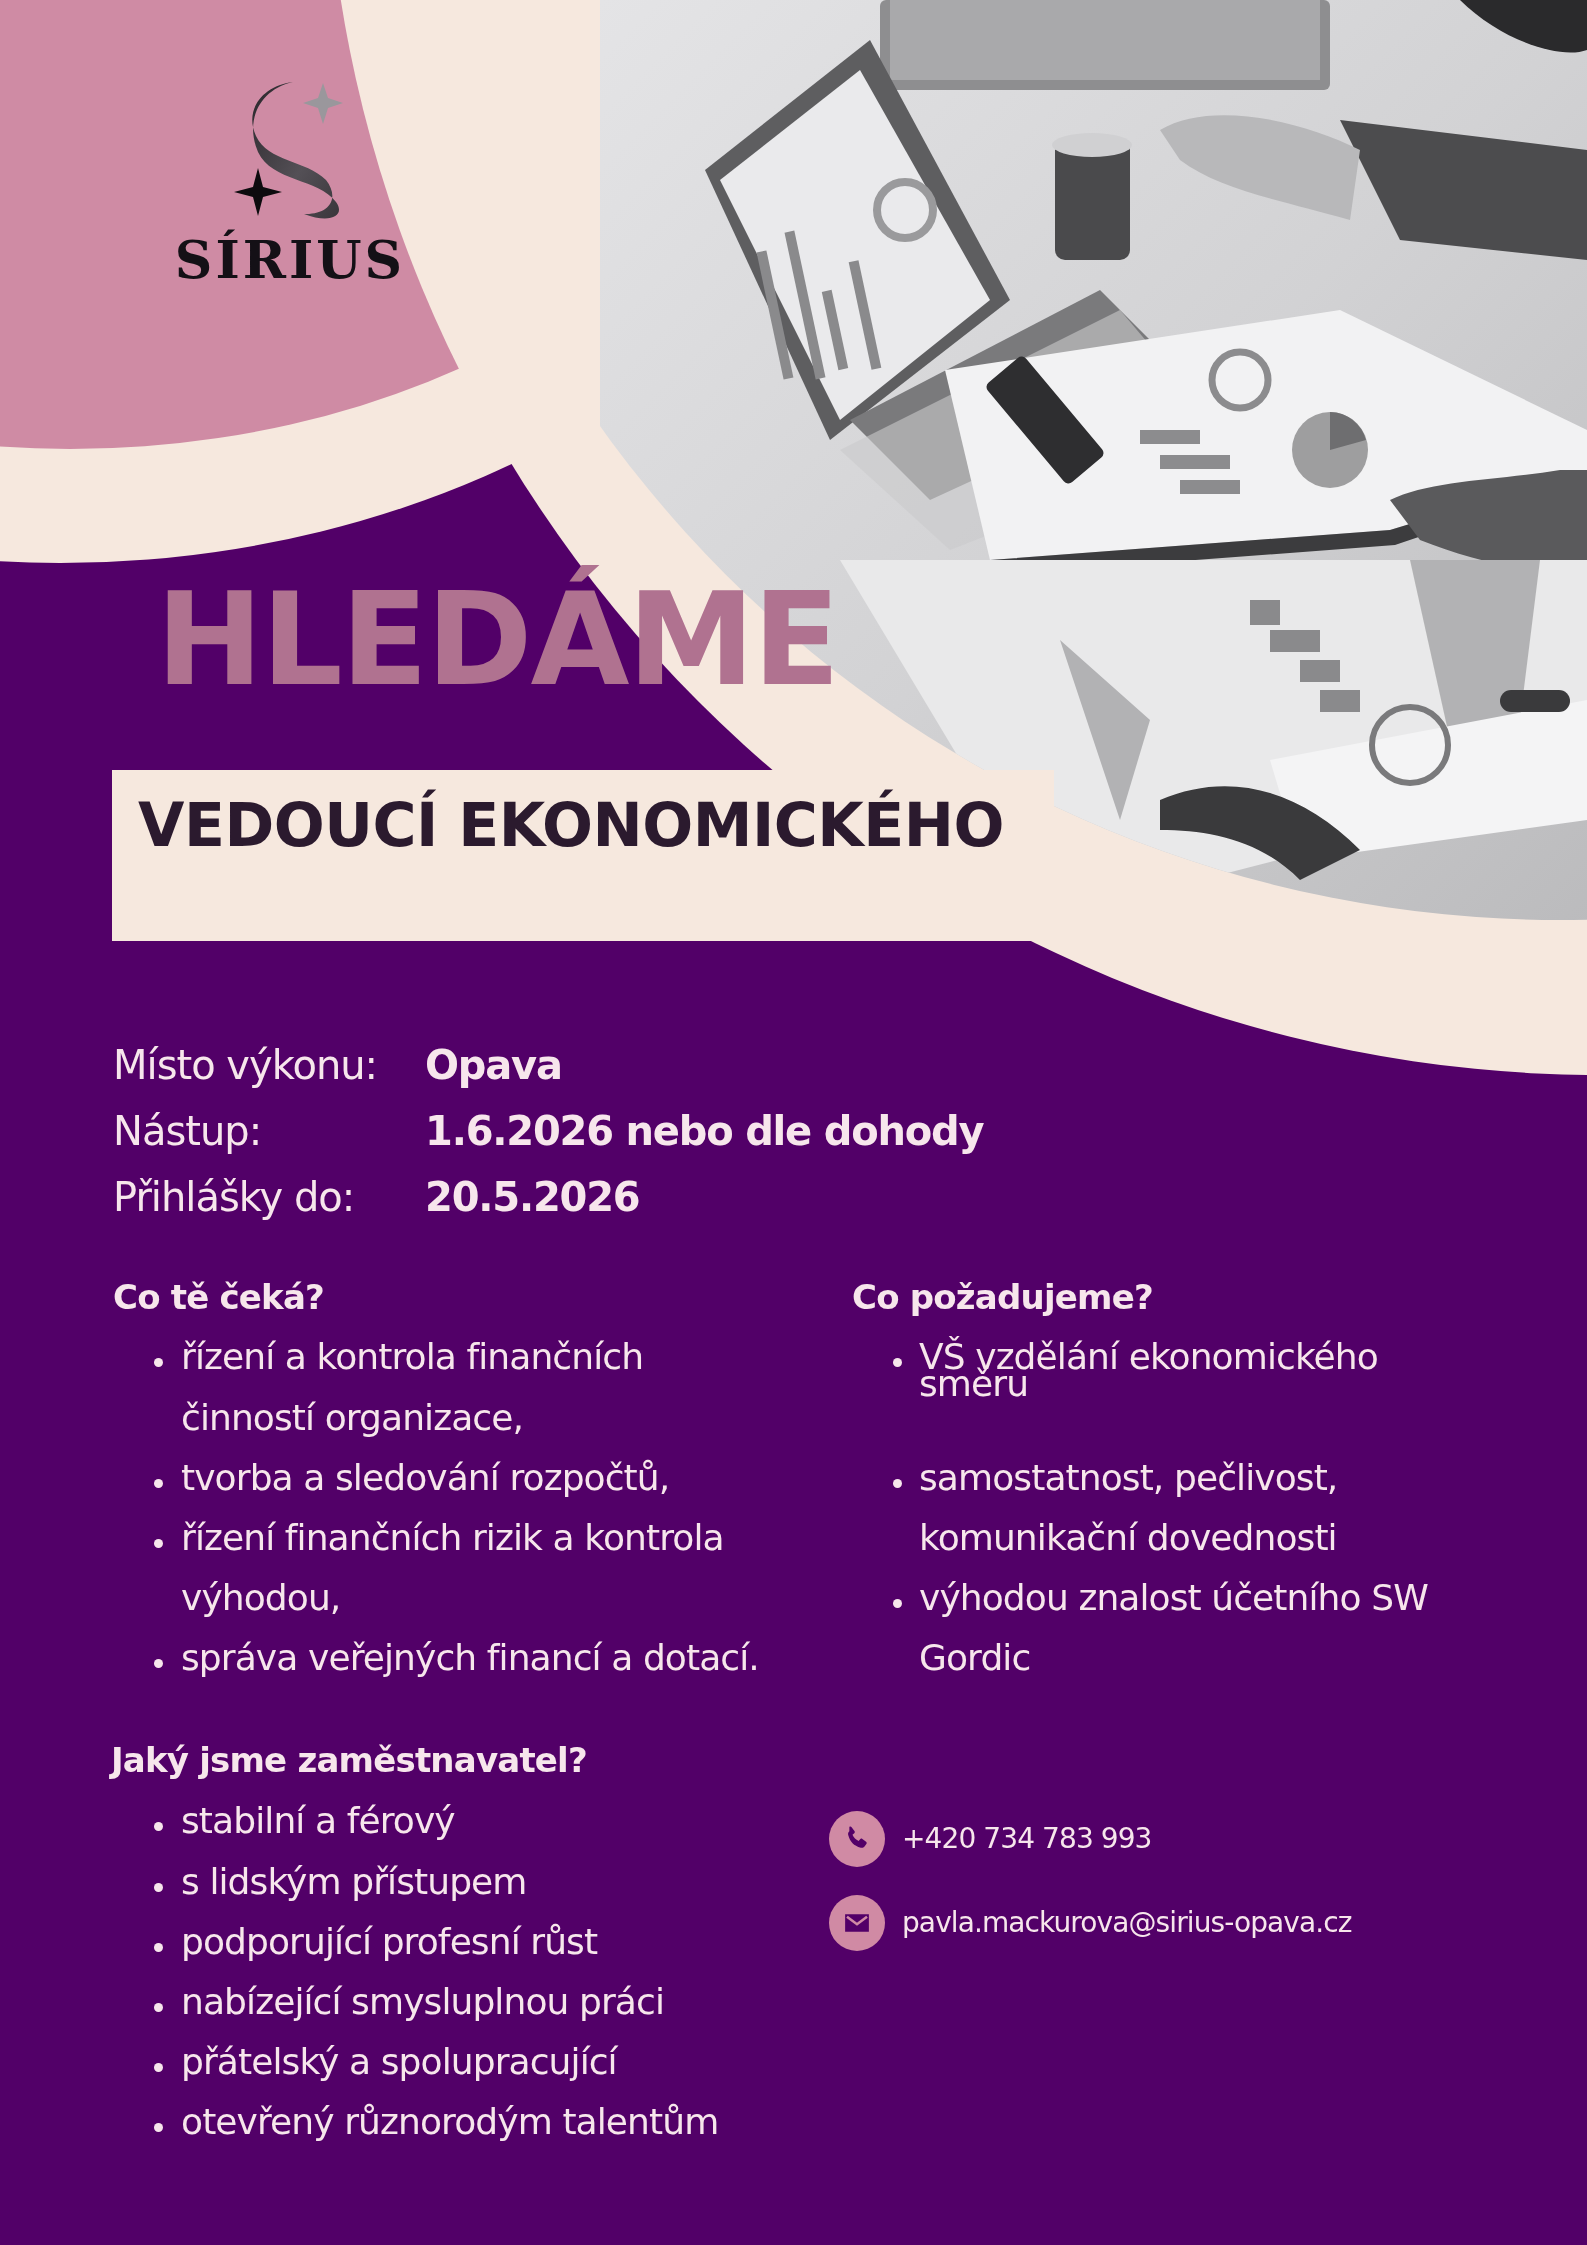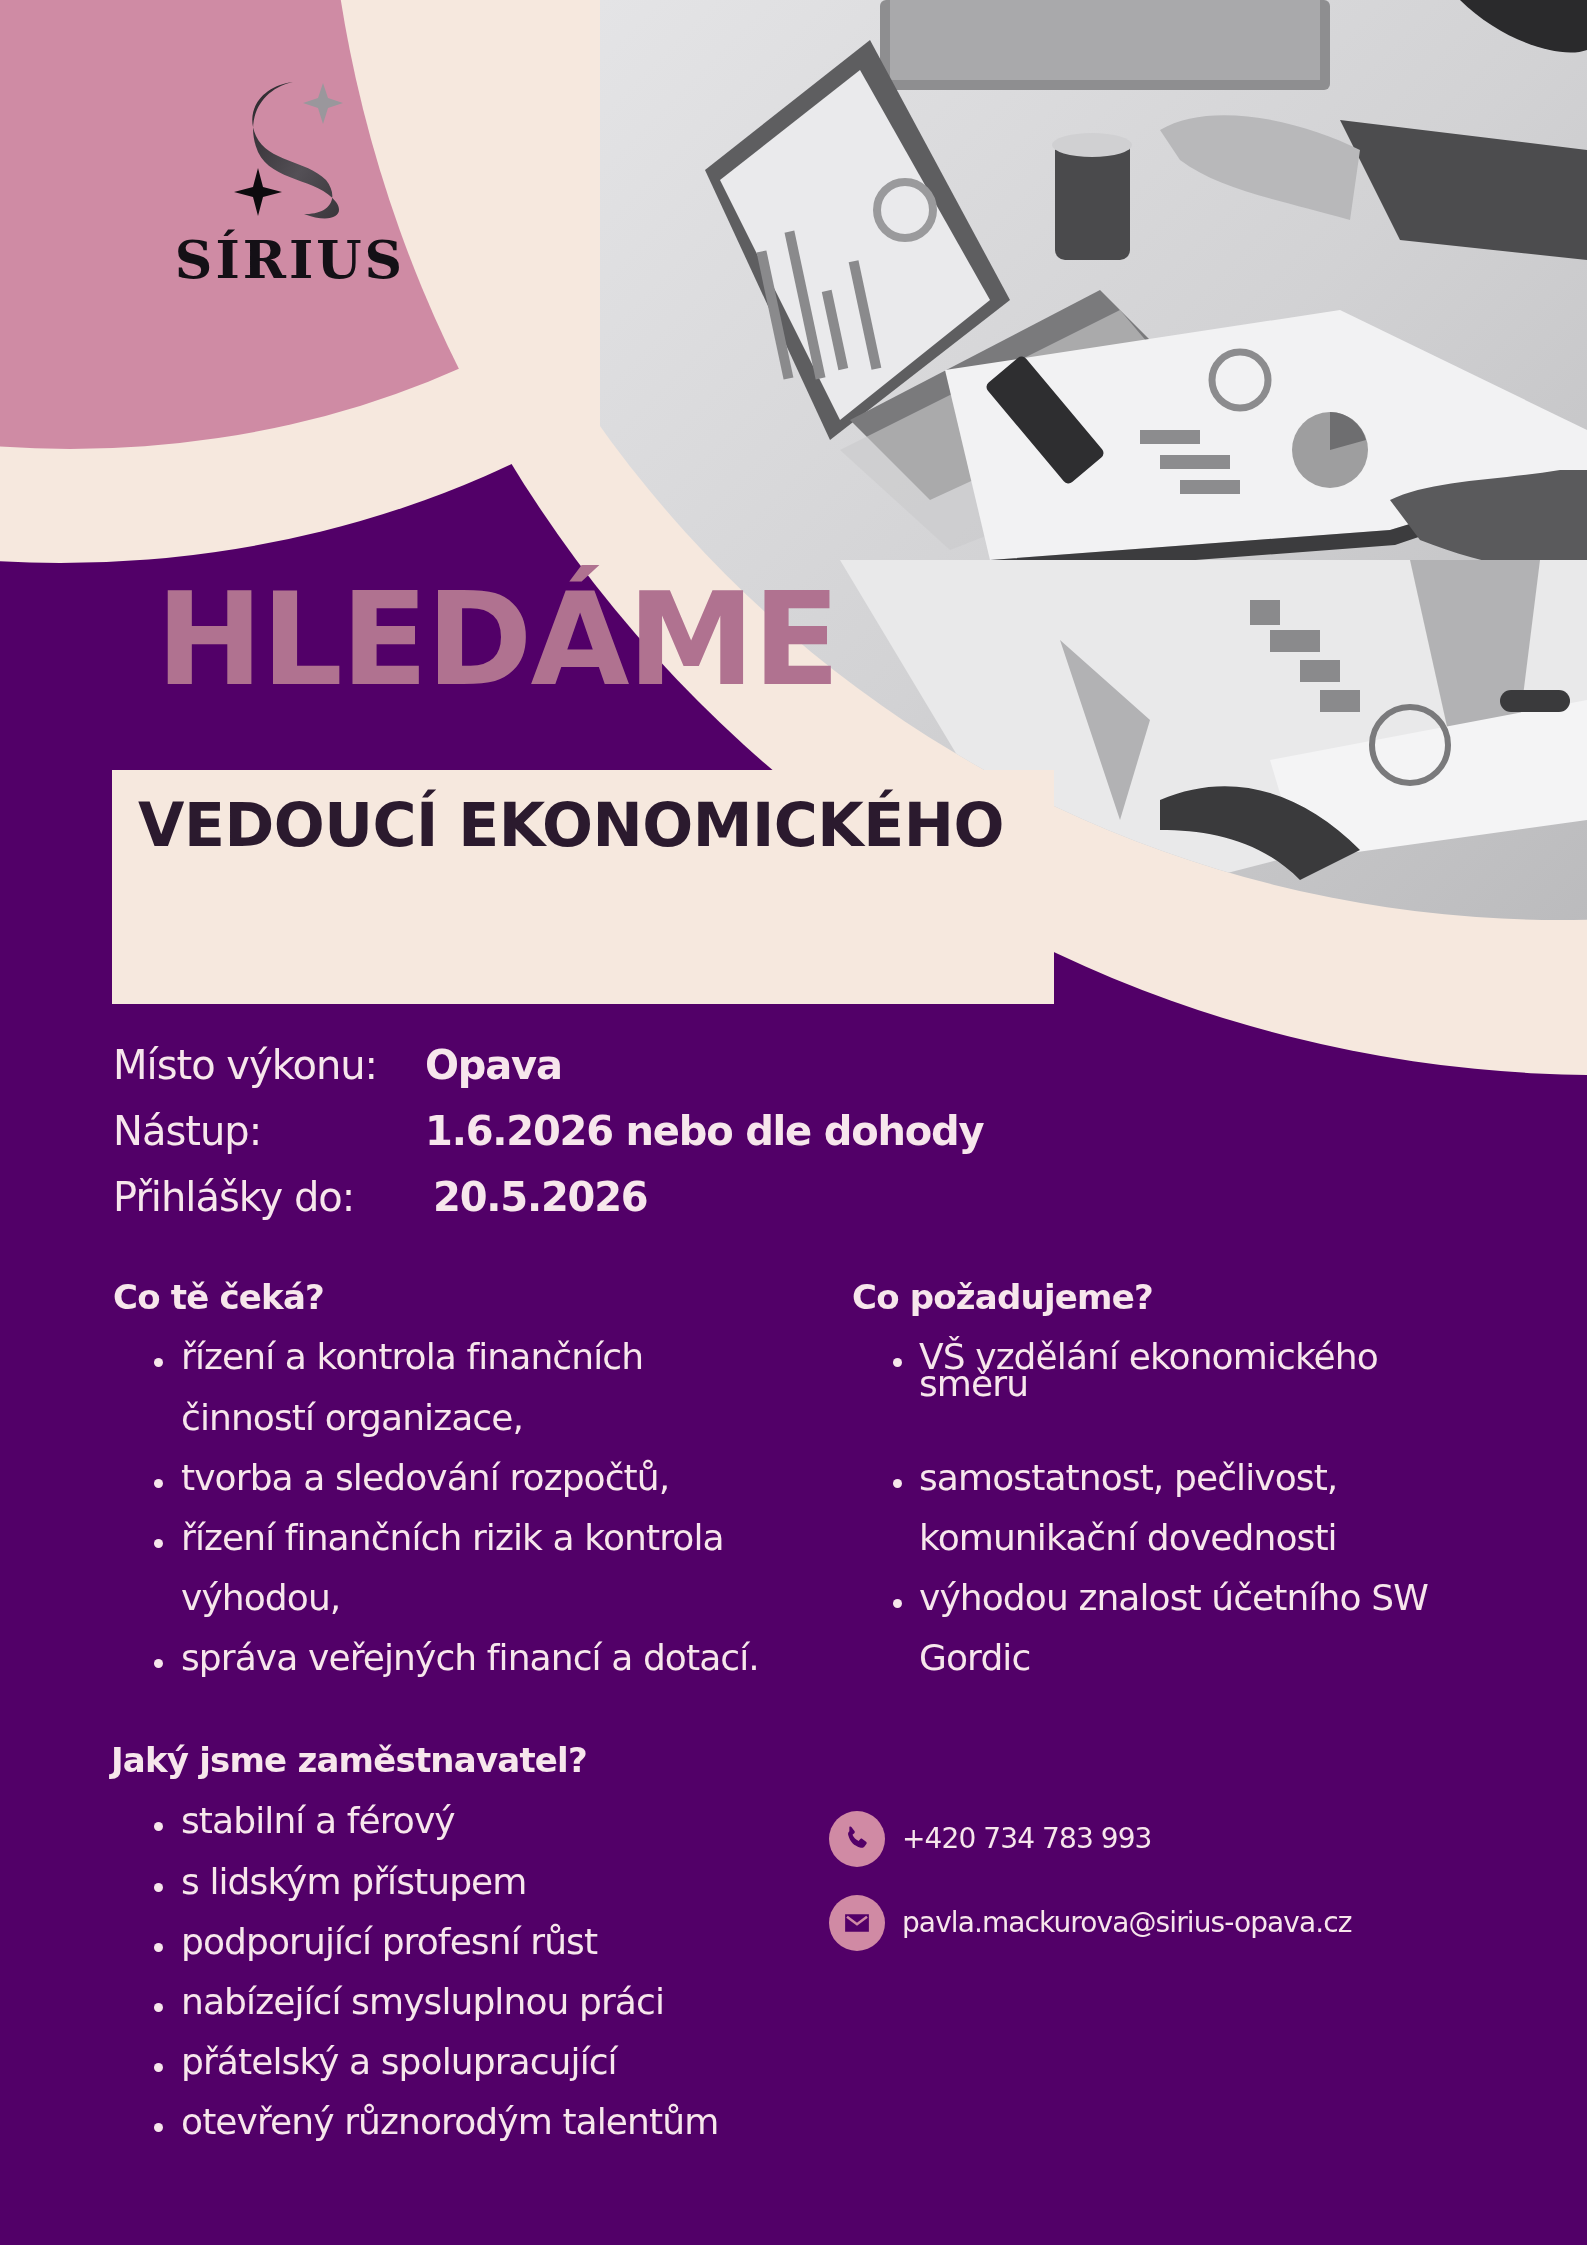--- a/index.html
+++ b/index.html
@@ -1,20 +1,20 @@
 <!DOCTYPE html>
 <html><head>
 <meta charset="utf-8">
 <style>
   html, body { margin: 0; padding: 0; }
   body { width: 1587px; height: 2245px; position: relative; overflow: hidden; background: #520068; font-family: "DejaVu Sans", sans-serif; }
   #bg { position: absolute; left: 0; top: 0; width: 1587px; height: 2245px; }
   .logo-text { position: absolute; left: 165px; top: 232px; width: 250px; text-align: center; font-family: "DejaVu Serif", serif; font-weight: bold; font-size: 52px; letter-spacing: 3px; color: #141016; line-height: 56px; }
   .hledame { position: absolute; left: 116px; top: 570px; font-family: "DejaVu Sans", sans-serif; font-weight: bold; font-size: 128px; line-height: 140px; color: #b07290; letter-spacing: -2px; margin-left: 40px; }
-  .title-box { position: absolute; left: 112px; top: 770px; width: 942px; height: 234px; background: #f6e8de; }
+  .title-box { position: absolute; left: 112px; top: 770px; width: 942px; height: 171px; background: #f6e8de; }
   .title-line { position: absolute; left: 26px; font-family: "DejaVu Sans", sans-serif; font-weight: bold; font-size: 60px; line-height: 70px; color: #2b1a2e; white-space: nowrap; letter-spacing: -0.5px; }
   .info-label { position: absolute; left: 113px; font-family: "DejaVu Sans", sans-serif; font-size: 40px; line-height: 60px; color: #f7e6ec; white-space: nowrap; letter-spacing: -1px; }
   .info-value { position: absolute; left: 425px; font-family: "DejaVu Sans", sans-serif; font-weight: bold; font-size: 40px; line-height: 60px; color: #f7e6ec; white-space: nowrap; letter-spacing: -1.2px; }
   .heading { position: absolute; font-family: "DejaVu Sans", sans-serif; font-weight: bold; font-size: 34px; line-height: 60px; color: #f7e6ec; white-space: nowrap; letter-spacing: -0.8px; }
   .item { position: absolute; font-family: "DejaVu Sans", sans-serif; font-size: 36px; line-height: 60px; color: #f7e6ec; white-space: nowrap; letter-spacing: -0.9px; }
   .bullet { position: absolute; width: 9px; height: 9px; border-radius: 50%; background: #f7e6ec; }
   .contact-icon { position: absolute; width: 56px; height: 56px; border-radius: 50%; background: #d08aa4; display: flex; align-items: center; justify-content: center; }
   .contact-text { position: absolute; left: 902px; font-family: "DejaVu Sans", sans-serif; font-size: 28px; line-height: 60px; color: #f7e6ec; white-space: nowrap; letter-spacing: -0.9px; }
 </style>
 </head>
@@ -107,21 +107,21 @@
 <div class="title-box">
   <div class="title-line" style="top:20px;">VEDOUCÍ EKONOMICKÉHO</div>
 </div>
 
 <div>
   <div class="info-label" style="top:1035px;">Místo výkonu:</div>
   <div class="info-value" style="top:1035px;">Opava</div>
   <div class="info-label" style="top:1101px;">Nástup:</div>
   <div class="info-value" style="top:1101px;">1.6.2026 nebo dle dohody</div>
   <div class="info-label" style="top:1167px;">Přihlášky do:</div>
-  <div class="info-value" style="top:1167px;margin-left:8px;">20.5.2026</div>
+  <div class="info-value" style="top:1167px;">20.5.2026</div>
 </div>
 
 <div>
   <div class="heading" style="left:113px; top:1267px;">Co tě čeká?</div>
   <div class="bullet" style="left:154px; top:1358px;"></div>
   <div class="item" style="left:181px; top:1327px;">řízení a kontrola finančních</div>
   <div class="item" style="left:181px; top:1388px;">činností organizace,</div>
   <div class="bullet" style="left:154px; top:1479px;"></div>
   <div class="item" style="left:181px; top:1448px;">tvorba a sledování rozpočtů,</div>
   <div class="bullet" style="left:154px; top:1539px;"></div>

